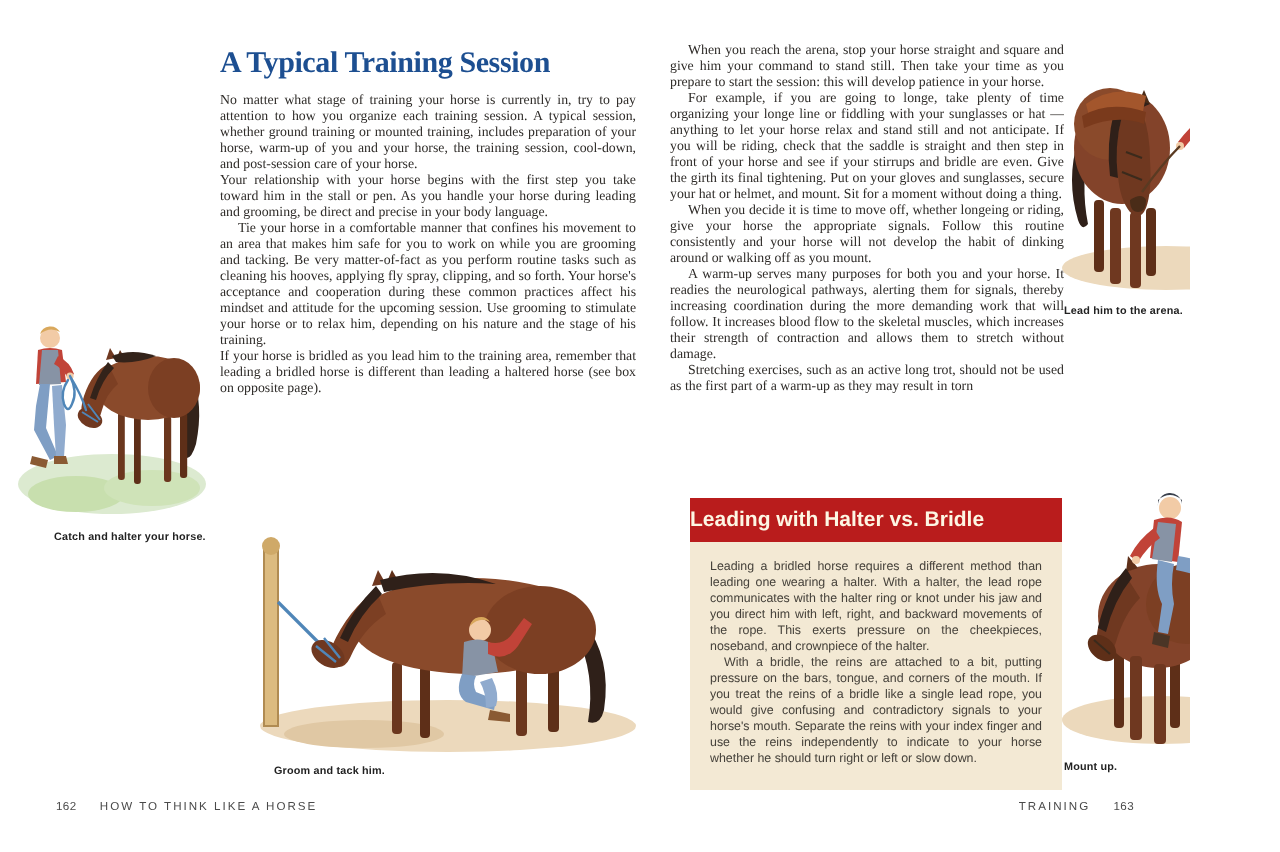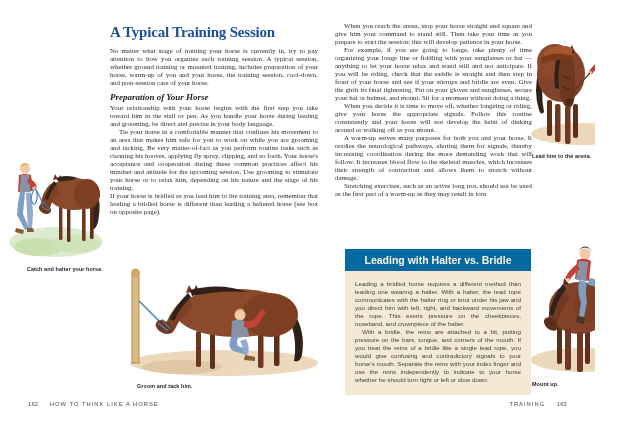--- a/index.html
+++ b/index.html
@@ -32,23 +32,23 @@
   .fig-catch figcaption { padding-left:23px; margin-top:2px; }
   .fig-groom { left:112px; top:263px; width:208px; }
   .fig-groom figcaption { padding-left:25px; margin-top:2px; }
   .fig-lead  { left:527px; top:12px;  width:112px; }
   .fig-lead figcaption  { padding-left:5px; margin-top:3px; }
   .fig-mount { left:527px; top:228px; width:112px; }
   .fig-mount figcaption { padding-left:5px; margin-top:3px; }
 
   .box { position:absolute; left:345px; top:249px; width:186px; }
   .box-header {
-    background:#0369a1; color:#fdf6e3;
+    background:#b91c1c; color:#fdf6e3;
     font-family:"Liberation Sans", sans-serif; font-weight:bold;
-    font-size:10.5px; text-align:center; padding:5px 0 5px;
+    font-size:10.5px; text-align:left; padding:5px 0 5px;
   }
   .box-body { background:#f3e9d4; padding:9px 10px 10px; min-height:124px; }
   .box-body p {
     font-family:"Liberation Sans", sans-serif; font-size:6.2px;
     line-height:8px; color:#45413a; text-align:justify;
   }
   .box-body p + p { text-indent:7px; }
 
   footer {
     position:absolute; font-family:"Liberation Sans", sans-serif;
@@ -64,21 +64,20 @@
 </head>
 <body>
 
 <div class="spread">
 
   <section>
 
     <div class="col col-left">
       <h1 class="title">A Typical Training Session</h1>
       <p class="body">No matter what stage of training your horse is currently in, try to pay attention to how you organize each training session. A typical session, whether ground training or mounted training, includes preparation of your horse, warm-up of you and your horse, the training session, cool-down, and post-session care of your horse.</p>
-      <h2 class="subhead">Preparation of Your Horse</h2>
       <p class="body">Your relationship with your horse begins with the first step you take toward him in the stall or pen. As you handle your horse during leading and grooming, be direct and precise in your body language.</p>
       <p class="body indent">Tie your horse in a comfortable manner that confines his movement to an area that makes him safe for you to work on while you are grooming and tacking. Be very matter-of-fact as you perform routine tasks such as cleaning his hooves, applying fly spray, clipping, and so forth. Your horse's acceptance and cooperation during these common practices affect his mindset and attitude for the upcoming session. Use grooming to stimulate your horse or to relax him, depending on his nature and the stage of his training.</p>
       <p class="body">If your horse is bridled as you lead him to the training area, remember that leading a bridled horse is different than leading a haltered horse (see box on opposite page).</p>
     </div>
 
     <figure class="fig-catch">
       <svg viewBox="0 0 102 128" width="102" height="128">
         <ellipse cx="52" cy="106" rx="47" ry="15" fill="#dcead0"></ellipse>
         <ellipse cx="34" cy="111" rx="24" ry="9" fill="#c8dfae"></ellipse>
         <ellipse cx="72" cy="108" rx="24" ry="9" fill="#cfe3b8"></ellipse>

